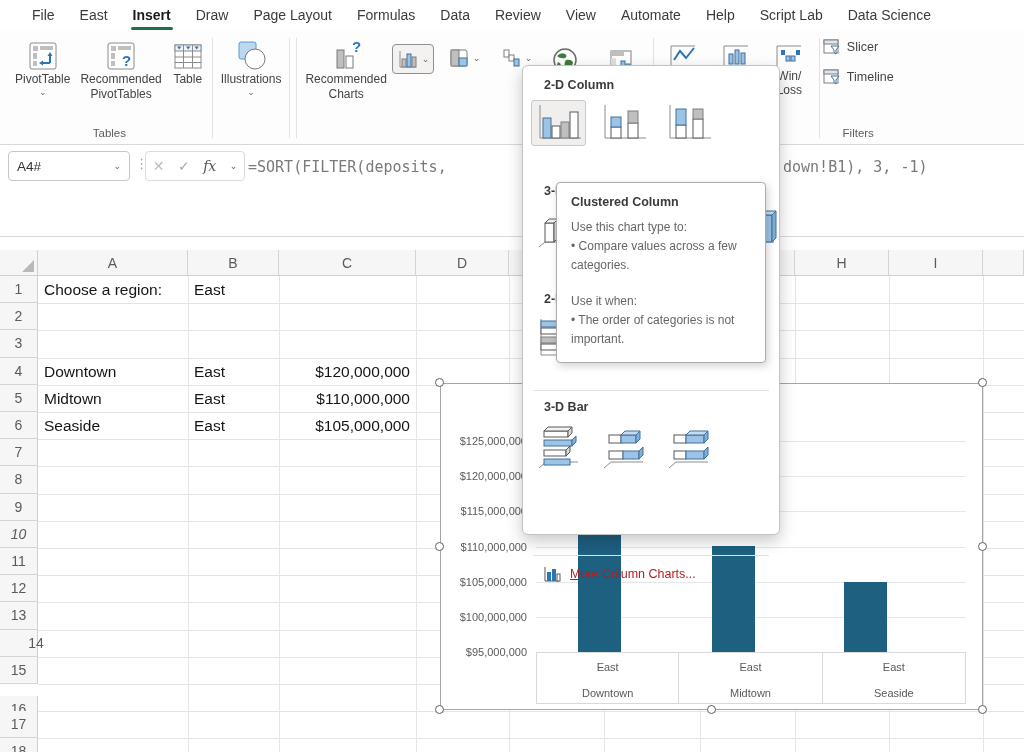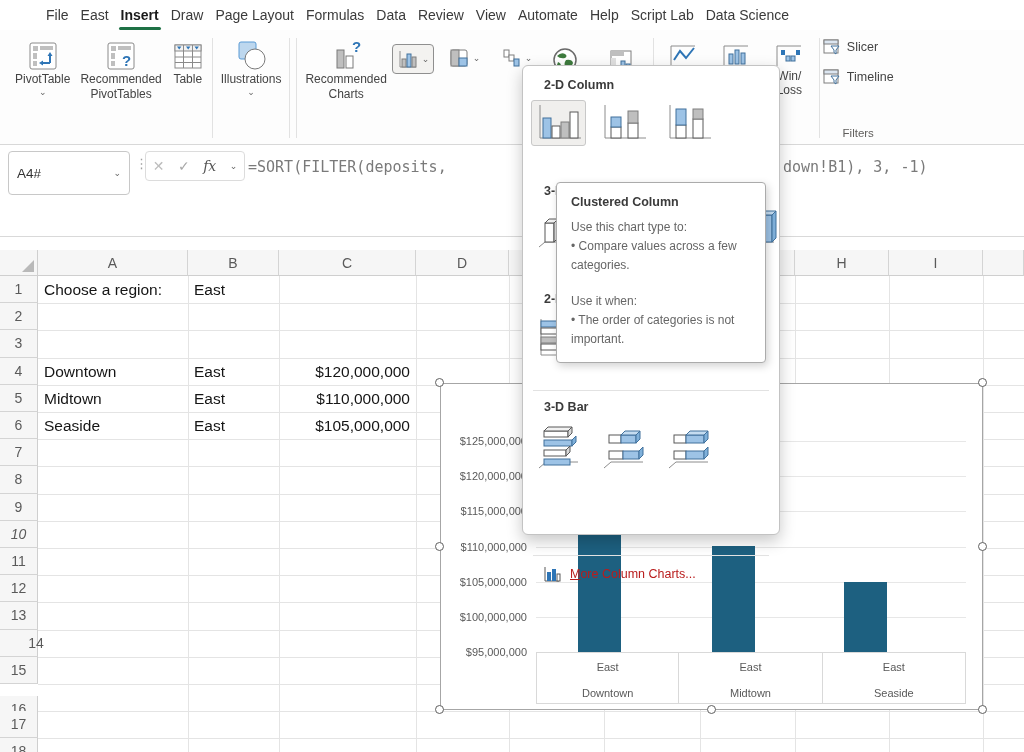--- a/index.html
+++ b/index.html
@@ -1,21 +1,21 @@
 <!DOCTYPE html>
 <html><head>
 <meta charset="utf-8">
 <style>
   * { margin:0; padding:0; box-sizing:border-box; }
   html,body { width:1024px; height:752px; overflow:hidden; background:#fff;
               font-family:"Liberation Sans", sans-serif; }
   #app { position:relative; width:1024px; height:752px; }
 
   
-  #menubar { display:flex; align-items:center; height:30px; padding-left:46px; gap:12px;
+  #menubar { display:flex; align-items:center; height:30px; padding-left:32px; gap:25px;
              background:#fff; }
   .mi { font-size:14px; color:#3b3b3b; white-space:nowrap; cursor:default; position:relative; }
   .mi.active { color:#1a1a1a; font-weight:bold; }
   .mi.active::after { content:""; position:absolute; left:-2px; right:-2px; bottom:-7px;
              height:3px; border-radius:2px; background:#1e7145; }
 
   
   #ribbon { position:relative; display:flex; height:115px; padding-left:10px;
             background:#fdfdfd; border-bottom:1px solid #d8d8d8; }
   .rb-group { display:flex; flex-direction:column; }
@@ -28,21 +28,21 @@
   .charts-small { position:relative; width:258px; }
   .cs-btn { position:absolute; top:6px; display:flex; align-items:center; gap:3px; padding:3px 4px; }
   .cs-btn.pressed { border:1px solid #8f8f8f; border-radius:4px; background:#f3f2f0; }
   .spark-btn { display:flex; flex-direction:column; align-items:center; width:53px; padding:2px 0; }
   .filt-btn { display:flex; align-items:center; gap:6px; font-size:12.5px; color:#444;
               white-space:nowrap; padding:2px 0; }
   .launcher { position:absolute; left:782px; top:124px; width:14px; height:14px; }
 
   
   #formulabar { position:relative; height:92px; background:#fff; border-bottom:1px solid #d9d9d9; }
-  #namebox { position:absolute; left:8px; top:6px; width:122px; height:44px;
+  #namebox { position:absolute; left:8px; top:6px; width:122px; height:30px;
              border:1px solid #c8c8c8; border-radius:4px; display:flex; align-items:center;
              justify-content:space-between; padding:0 8px; font-size:13.5px; color:#333; }
   #fb-dots { position:absolute; left:135px; top:11px; color:#a0a0a0; font-size:13px; letter-spacing:0; }
   #fb-btns { position:absolute; left:145px; top:6px; width:100px; height:30px;
              border:1px solid #dcdcdc; border-radius:4px; display:flex; align-items:center;
              justify-content:space-around; background:#fff; }
   .fb-x { color:#bdbdbd; font-size:14px; } .fb-ck { color:#a8a8a8; font-size:14px; }
   .fb-fx { font-family:"DejaVu Serif", serif; font-style:italic; font-size:14px; color:#555; }
   .formula { position:absolute; top:13px; font-family:"DejaVu Sans Mono", monospace;
              font-size:15px; color:#7a7a7a; white-space:pre; }
@@ -154,20 +154,21 @@
         <div class="rb-btn-lg">
           <svg width="32" height="32" viewBox="0 0 32 32">
             <rect x="3" y="5" width="26" height="23" fill="#fff" stroke="#8a8a8a"></rect>
             <rect x="3" y="5" width="26" height="6" fill="#f2f2f2" stroke="#8a8a8a"></rect>
             <path d="M11.5 5 v23 M20.5 5 v23 M3 17 h26 M3 22.5 h26" stroke="#8a8a8a" fill="none"></path>
             <path d="M5 6.5 l2.2 3 l2.2 -3 z M14 6.5 l2.2 3 l2.2 -3 z M22.5 6.5 l2.2 3 l2.2 -3 z" fill="#2e75b6"></path>
           </svg>
           <span class="rb-label">Table</span>
         </div>
       </div>
+      <div class="grp-name">Tables</div>
     </div>
 
     <div class="vsep"></div>
 
     <div class="rb-group">
       <div class="rb-row">
         <div class="rb-btn-lg">
           <svg width="36" height="32" viewBox="0 0 36 32">
             <rect x="6" y="2" width="17" height="17" rx="2" fill="#bdd7ee" stroke="#5b9bd5"></rect>
             <circle cx="22" cy="19" r="10" fill="#fff" stroke="#7a7a7a"></circle>

